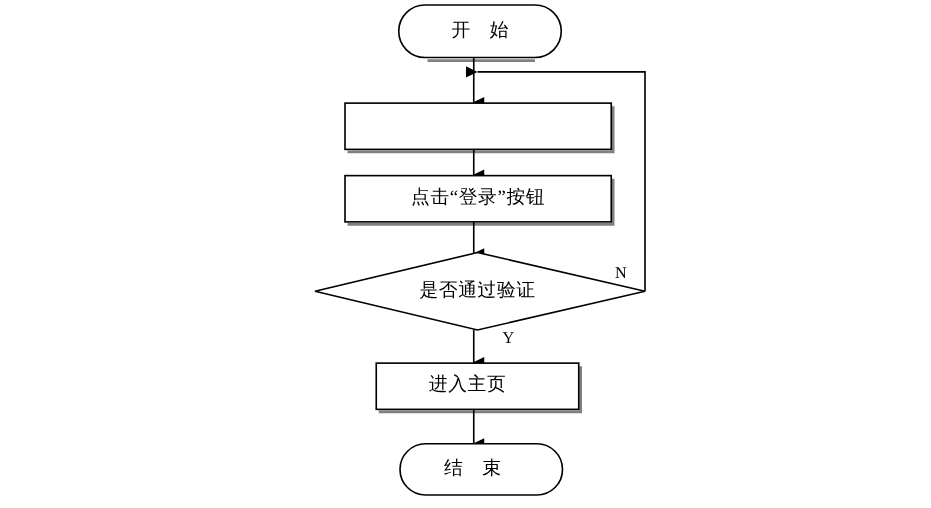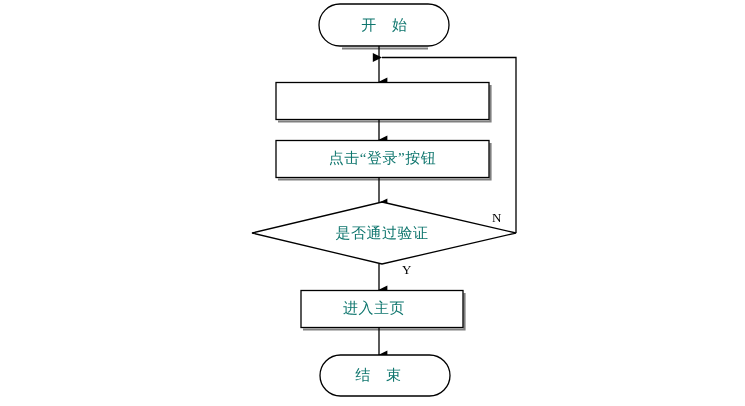--- a/index.html
+++ b/index.html
@@ -25,21 +25,21 @@
     top: 0;
     width: 745px;
     height: 406px;
     display: block;
   }
   .node-label {
     position: absolute;
     display: flex;
     align-items: center;
     justify-content: center;
-    color: #0f766e;
+    color: #000000;
     font-size: 15px;
     line-height: 1;
     letter-spacing: 0.5px;
     white-space: nowrap;
     pointer-events: none;
   }
   .term-label {
     letter-spacing: 6px;
     text-indent: 6px;
   }

